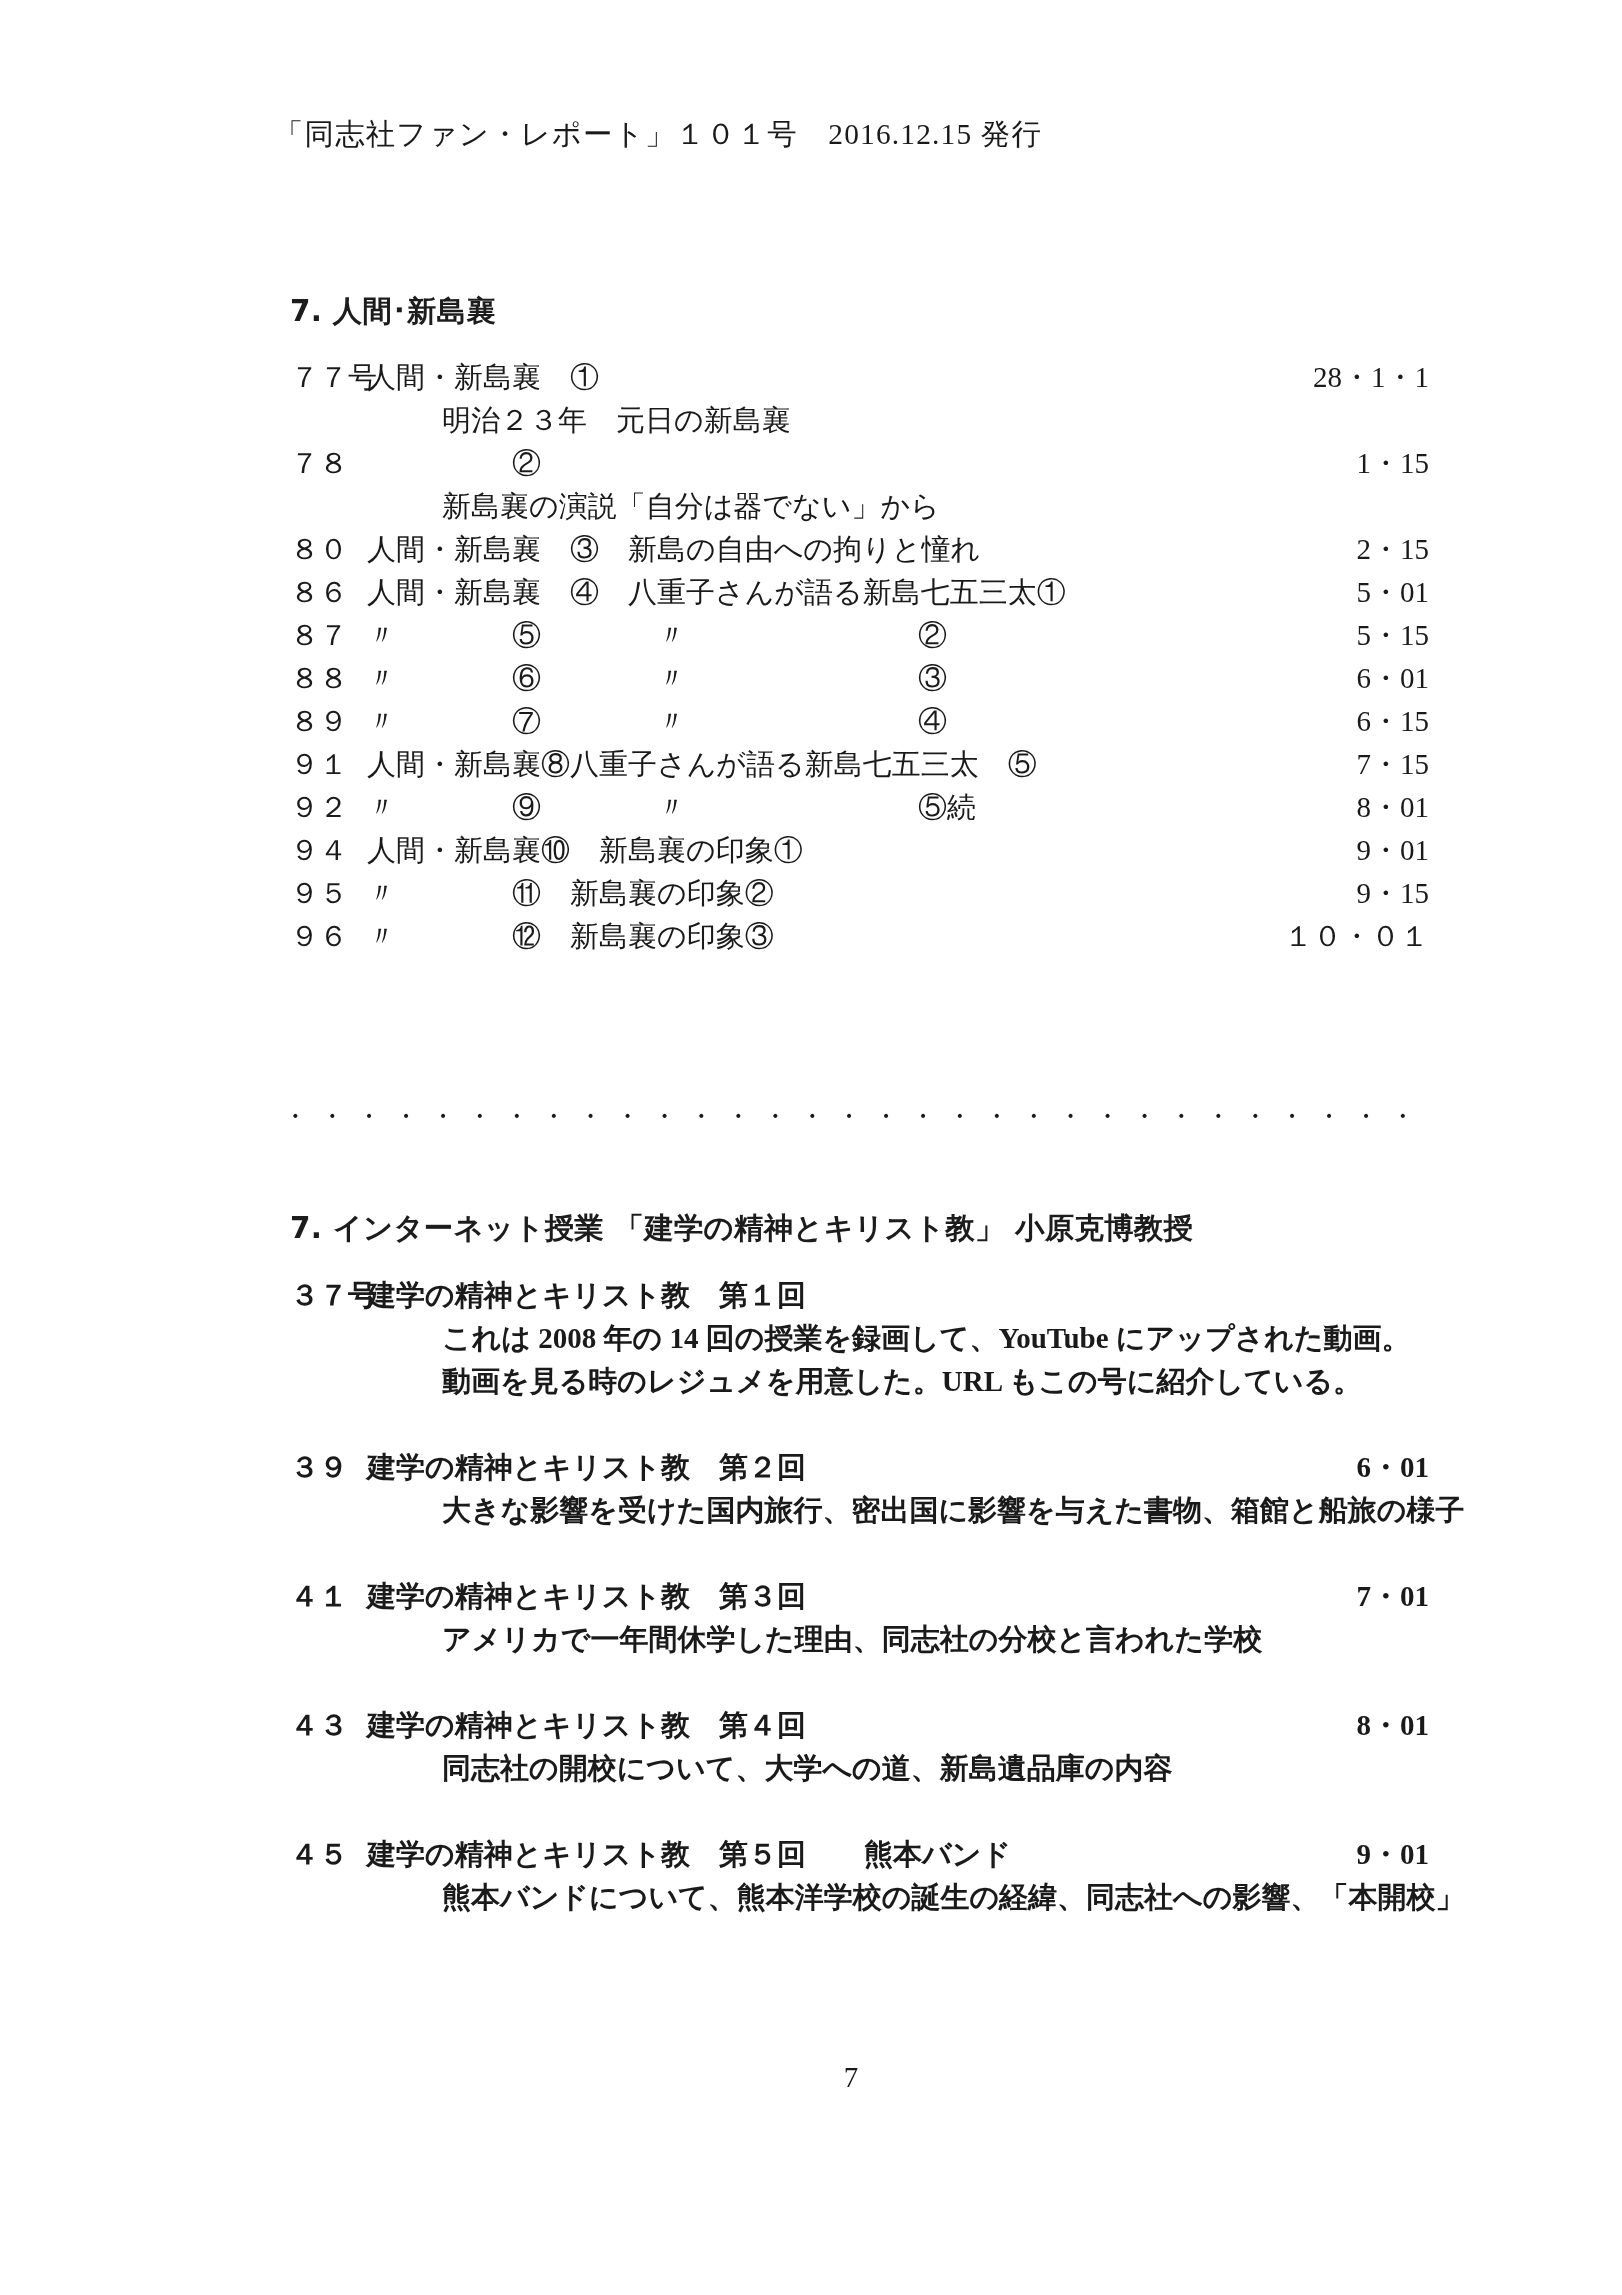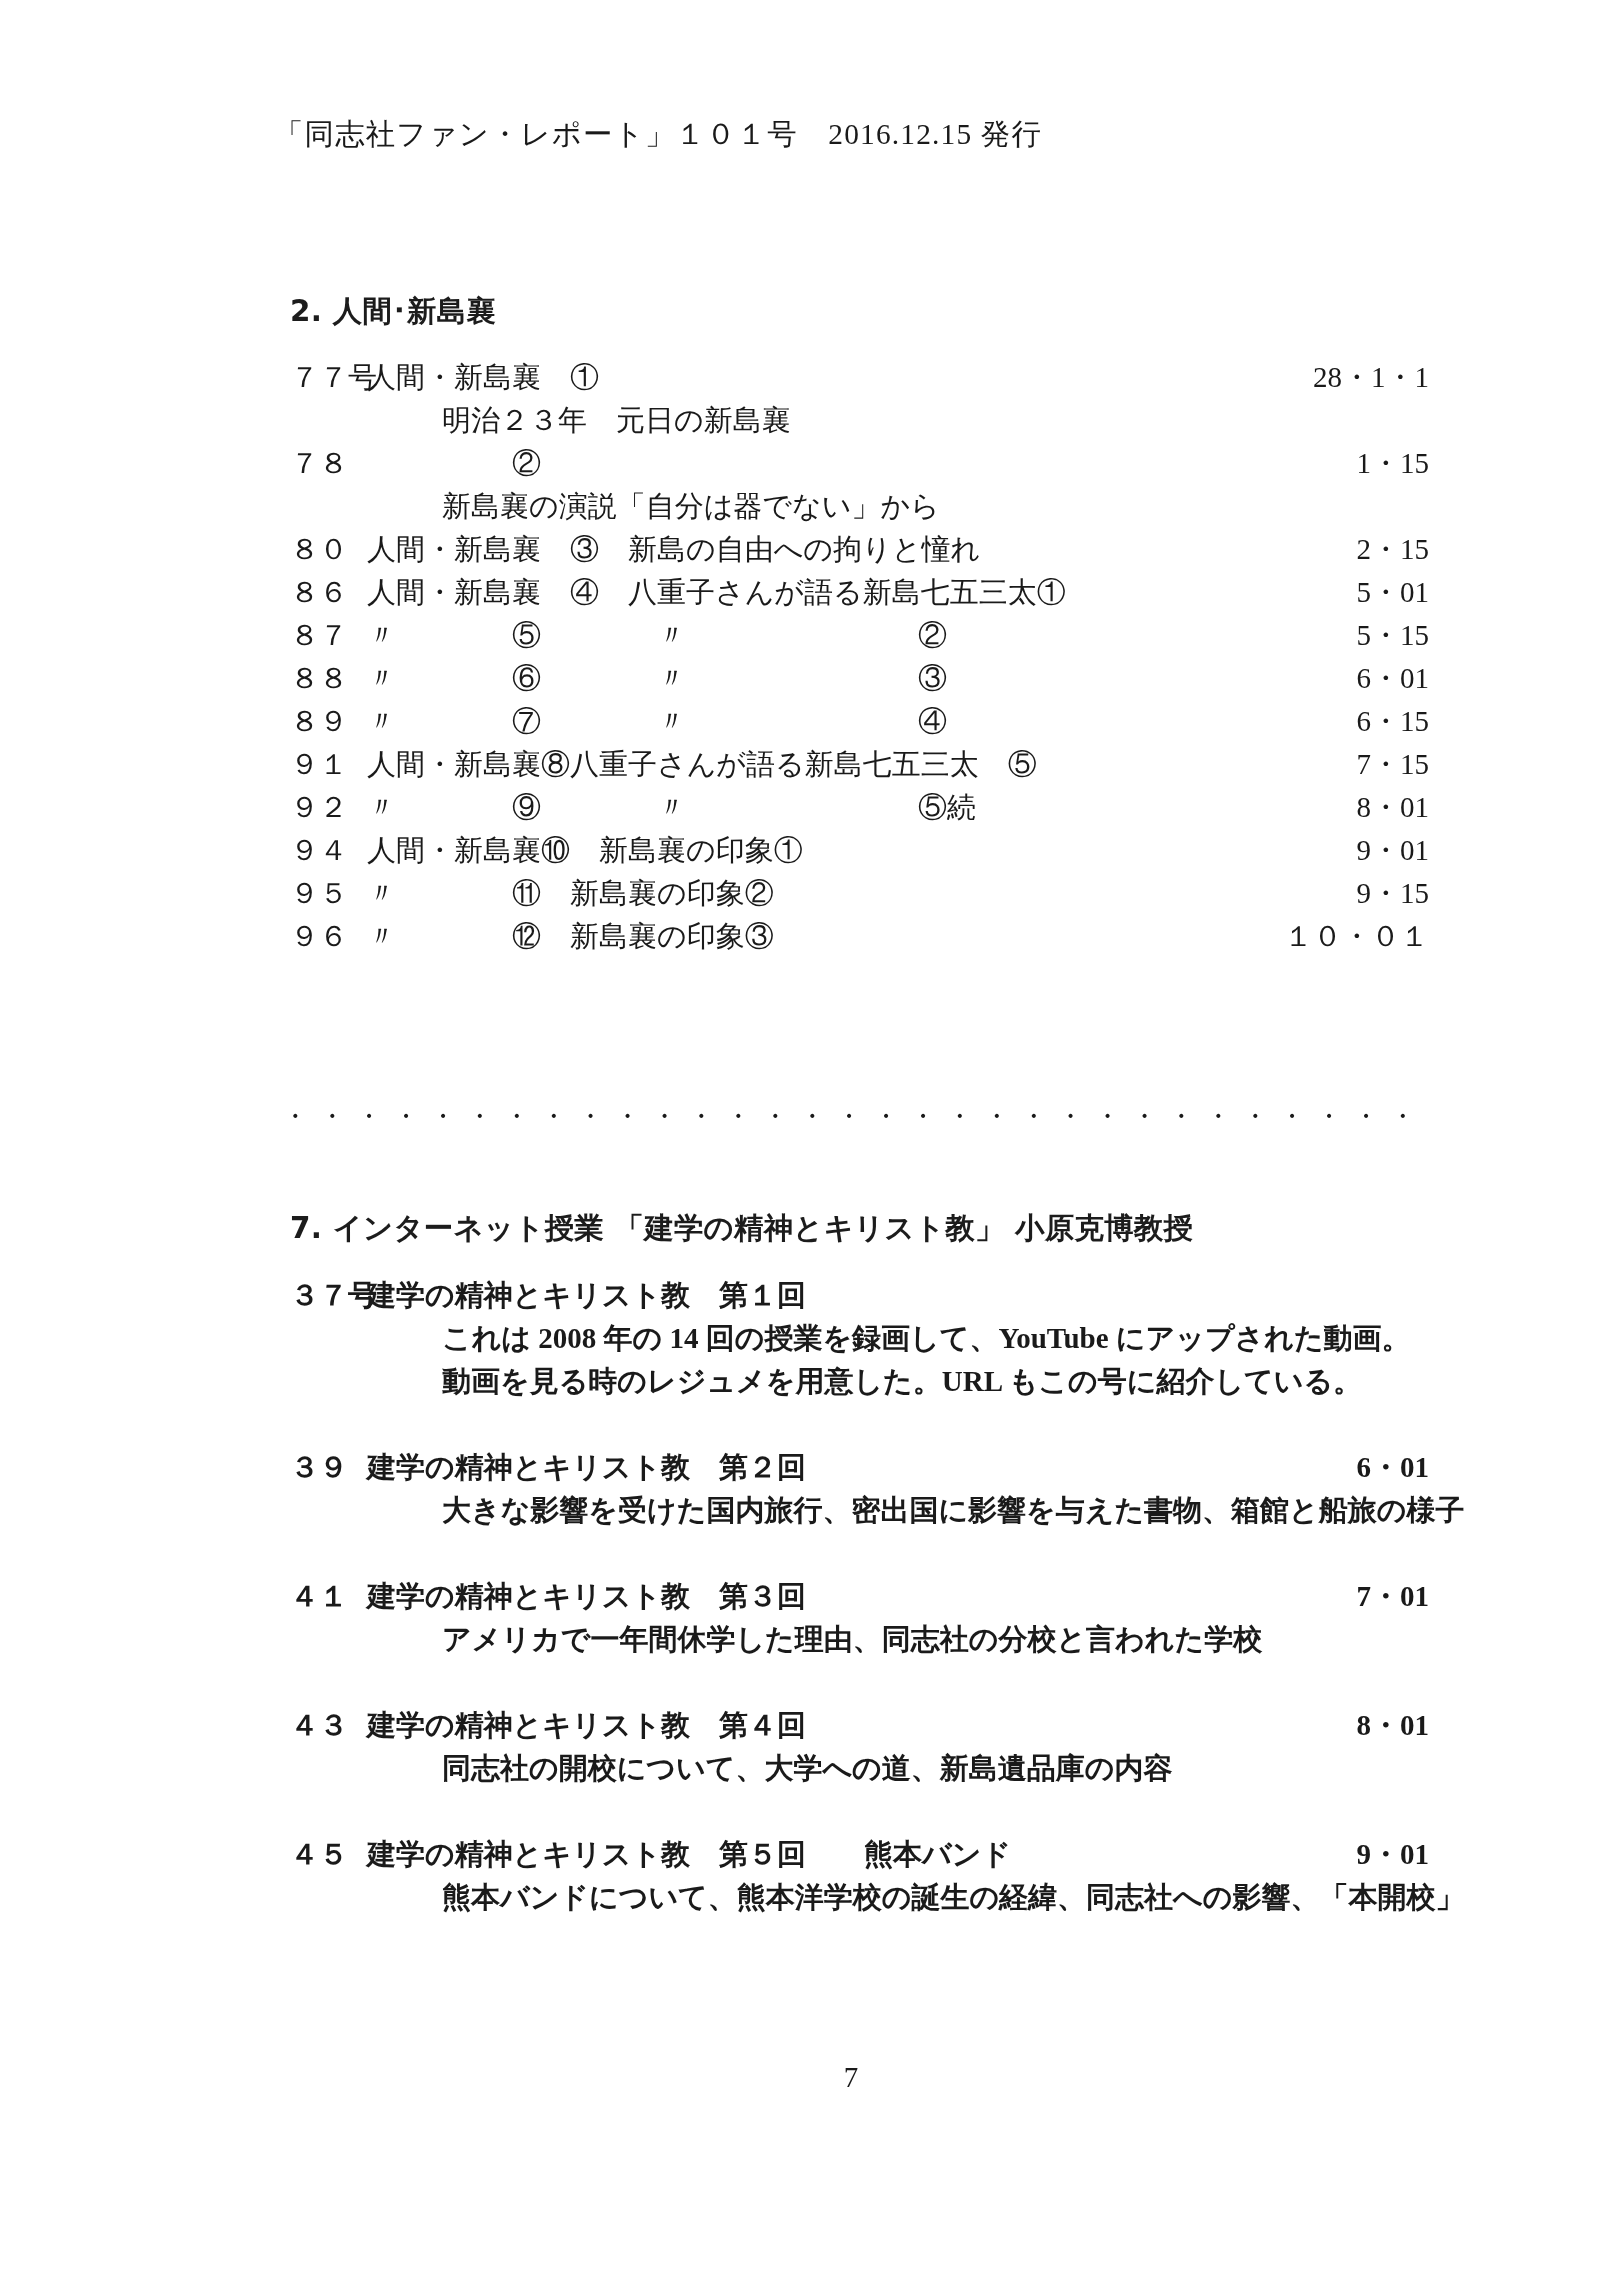--- a/index.html
+++ b/index.html
@@ -101,21 +101,21 @@
     font-size: 29px;
   }
 </style>
 </head>
 <body>
 
 <div class="page">
 
   <div class="doc-header">「同志社ファン・レポート」１０１号　2016.12.15 発行</div>
 
-  <h2 class="section-heading" id="sec7-heading">2. 人間･新島襄</h2>
+  <h2 class="section-heading" id="sec7-heading">7. 人間･新島襄</h2>
 
   <div class="index-block" id="sec7-list"><div class="row"><span class="cell c-no">７７号</span><span class="cell c-title">人間・新島襄　①</span><span class="cell c-date">28・1・1</span></div><div class="row"><span class="cell c-sub">明治２３年　元日の新島襄</span></div><div class="row"><span class="cell c-no">７８</span><span class="cell c-title">　　　　　②</span><span class="cell c-date">1・15</span></div><div class="row"><span class="cell c-sub">新島襄の演説「自分は器でない」から</span></div><div class="row"><span class="cell c-no">８０</span><span class="cell c-title">人間・新島襄　③　新島の自由への拘りと憧れ</span><span class="cell c-date">2・15</span></div><div class="row"><span class="cell c-no">８６</span><span class="cell c-title">人間・新島襄　④　八重子さんが語る新島七五三太①</span><span class="cell c-date">5・01</span></div><div class="row"><span class="cell c-no">８７</span><span class="cell c-title">〃　　　　⑤　　　　〃　　　　　　　　②</span><span class="cell c-date">5・15</span></div><div class="row"><span class="cell c-no">８８</span><span class="cell c-title">〃　　　　⑥　　　　〃　　　　　　　　③</span><span class="cell c-date">6・01</span></div><div class="row"><span class="cell c-no">８９</span><span class="cell c-title">〃　　　　⑦　　　　〃　　　　　　　　④</span><span class="cell c-date">6・15</span></div><div class="row"><span class="cell c-no">９１</span><span class="cell c-title">人間・新島襄⑧八重子さんが語る新島七五三太　⑤</span><span class="cell c-date">7・15</span></div><div class="row"><span class="cell c-no">９２</span><span class="cell c-title">〃　　　　⑨　　　　〃　　　　　　　　⑤続</span><span class="cell c-date">8・01</span></div><div class="row"><span class="cell c-no">９４</span><span class="cell c-title">人間・新島襄⑩　新島襄の印象①</span><span class="cell c-date">9・01</span></div><div class="row"><span class="cell c-no">９５</span><span class="cell c-title">〃　　　　⑪　新島襄の印象②</span><span class="cell c-date">9・15</span></div><div class="row"><span class="cell c-no">９６</span><span class="cell c-title">〃　　　　⑫　新島襄の印象③</span><span class="cell c-date">１０・０１</span></div></div>
 
   <div class="dot-rule">・・・・・・・・・・・・・・・・・・・・・・・・・・・・・・・・・・・・・・・・・・・・・・・・・・・</div>
 
   <h2 class="section-heading" id="sec8-heading">7. インターネット授業 「建学の精神とキリスト教」 小原克博教授</h2>
 
   <div class="index-block" id="sec8-list"><div class="row"><span class="cell c-no">３７号</span><span class="cell c-title">建学の精神とキリスト教　第１回</span></div><div class="row"><span class="cell c-sub">これは 2008 年の 14 回の授業を録画して、YouTube にアップされた動画。</span></div><div class="row"><span class="cell c-sub">動画を見る時のレジュメを用意した。URL もこの号に紹介している。</span></div><div class="row gap"></div><div class="row"><span class="cell c-no">３９</span><span class="cell c-title">建学の精神とキリスト教　第２回</span><span class="cell c-date">6・01</span></div><div class="row"><span class="cell c-sub">大きな影響を受けた国内旅行、密出国に影響を与えた書物、箱館と船旅の様子</span></div><div class="row gap"></div><div class="row"><span class="cell c-no">４１</span><span class="cell c-title">建学の精神とキリスト教　第３回</span><span class="cell c-date">7・01</span></div><div class="row"><span class="cell c-sub">アメリカで一年間休学した理由、同志社の分校と言われた学校</span></div><div class="row gap"></div><div class="row"><span class="cell c-no">４３</span><span class="cell c-title">建学の精神とキリスト教　第４回</span><span class="cell c-date">8・01</span></div><div class="row"><span class="cell c-sub">同志社の開校について、大学への道、新島遺品庫の内容</span></div><div class="row gap"></div><div class="row"><span class="cell c-no">４５</span><span class="cell c-title">建学の精神とキリスト教　第５回　　熊本バンド</span><span class="cell c-date">9・01</span></div><div class="row"><span class="cell c-sub">熊本バンドについて、熊本洋学校の誕生の経緯、同志社への影響、「本開校」</span></div></div>
 
   <div class="page-number">7</div>

